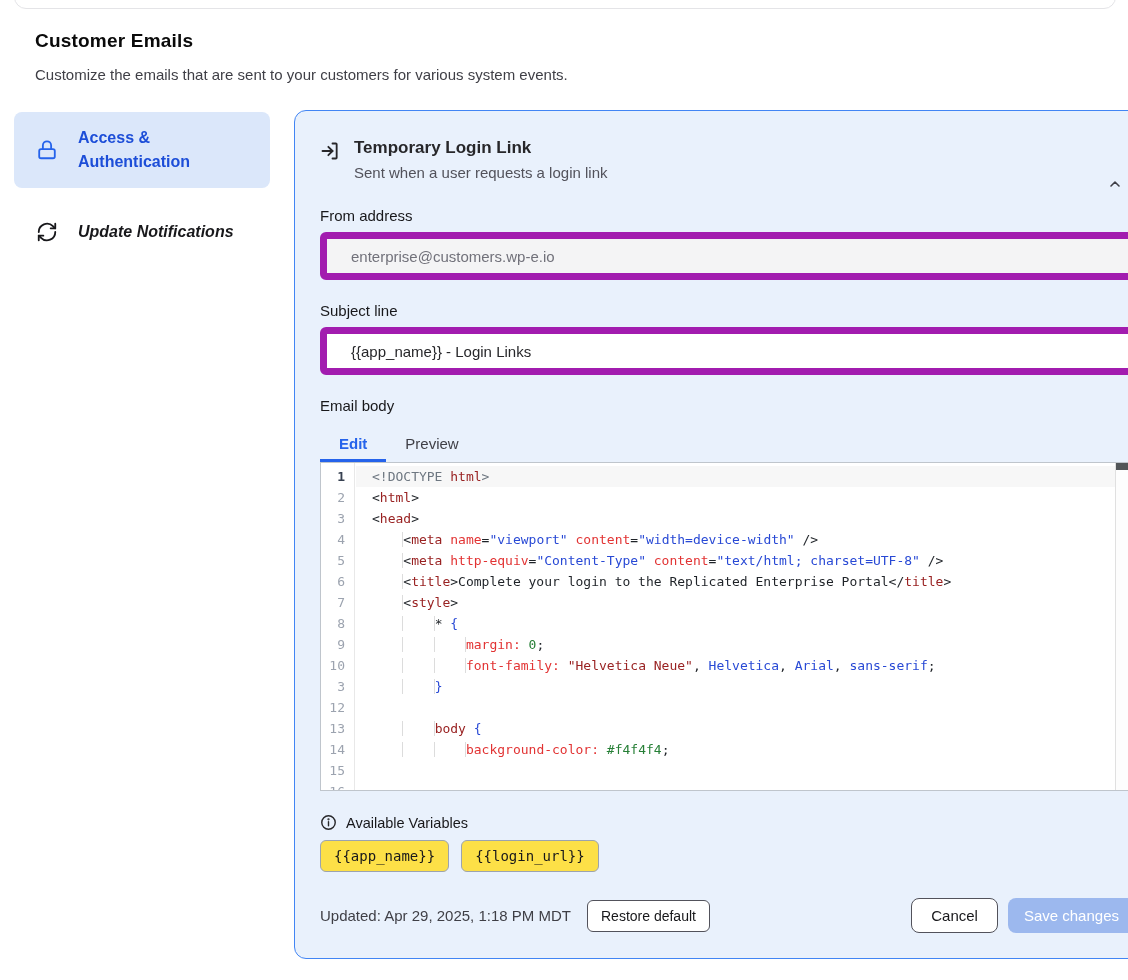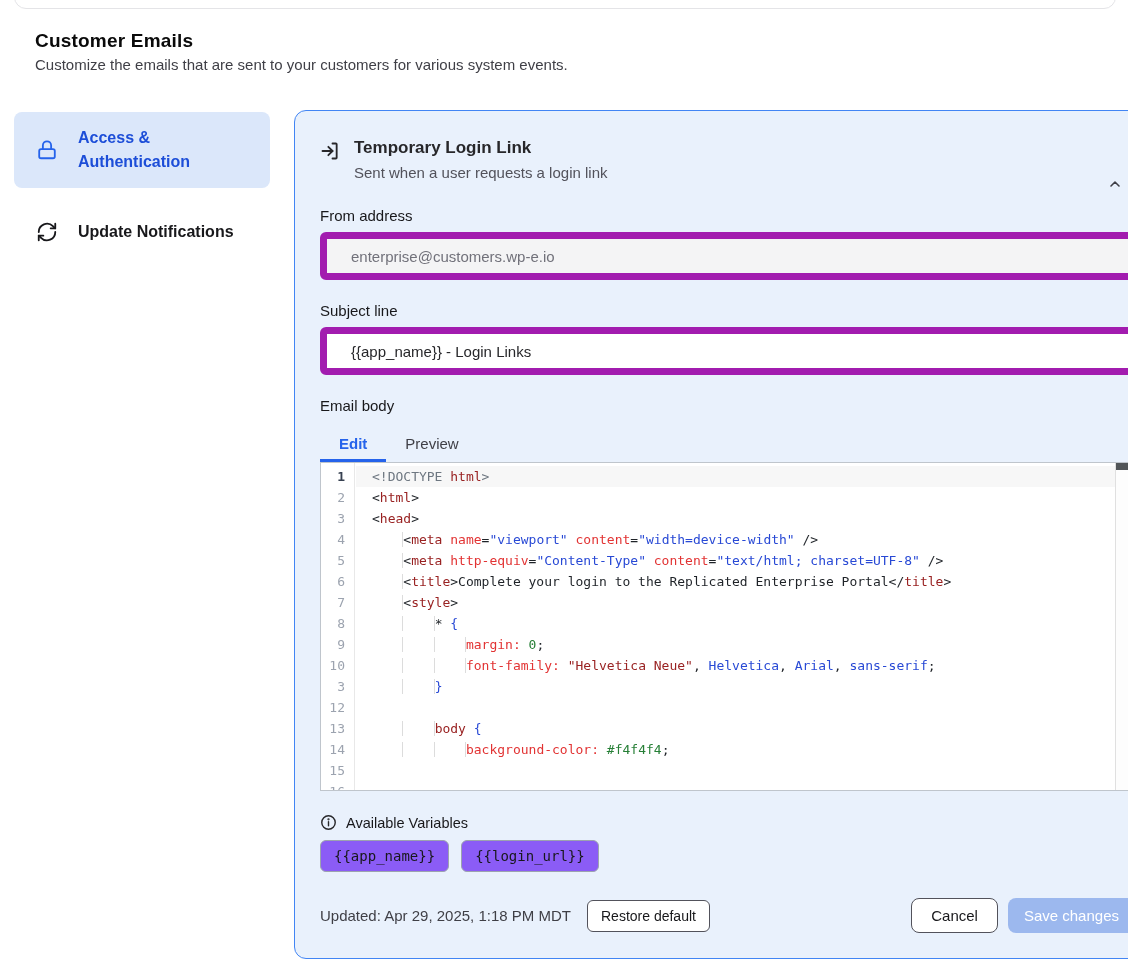--- a/index.html
+++ b/index.html
@@ -13,32 +13,32 @@
   .prev-card{
     position:absolute;left:14px;top:-40px;width:1100px;height:47px;
     border:1px solid #e4e4e7;border-radius:12px;background:#fff;
   }
   
   .page-title{
     position:absolute;left:35px;top:30px;
     font-size:19px;font-weight:700;color:#0a0a0a;letter-spacing:.2px;
   }
   .page-subtitle{
-    position:absolute;left:35px;top:56px;
+    position:absolute;left:35px;top:66px;
     font-size:15px;color:#3f3f46;
   }
   
   .sidebar{position:absolute;left:14px;top:112px;width:256px;}
   .side-item{
     display:flex;align-items:center;gap:20px;
     padding:14px 20px 14px 22px;border-radius:8px;cursor:pointer;
   }
   .side-item.active{background:var(--sideactivebg);}
   .side-item.active .side-label{color:var(--sideactivetext);}
-  .side-item + .side-item{margin-top:18px;}
+  .side-item + .side-item{margin-top:18px;font-style:italic;}
   .side-label{font-size:16px;font-weight:600;line-height:24px;color:#18181b;}
   .side-icon{flex:0 0 22px;display:flex;align-items:center;}
   
   .card{
     position:absolute;left:294px;top:110px;width:867px;min-height:848px;
     background:var(--cardbg);
     border:1.5px solid var(--cardborder);
     border-radius:12px;
     padding:25px;box-sizing:border-box;
   }
@@ -100,21 +100,21 @@
     position:absolute;right:0;top:0;bottom:0;width:19px;
     background:#fdfdfd;border-left:1px solid #e0e0e0;box-sizing:border-box;
   }
   .scroll-thumb{position:absolute;top:0;left:0;right:0;height:7px;background:#515558;}
   
   .vars-row{display:flex;align-items:center;gap:9px;margin-top:23px;}
   .vars-label{font-size:14.5px;color:#18181b;}
   .chips{display:flex;gap:12px;margin-top:9px;}
   .chip{
     font-family:"DejaVu Sans Mono", monospace;font-size:14px;color:#18181b;
-    background:#8b5cf6;border:1px solid #9ca3af;border-radius:6px;
+    background:#fde047;border:1px solid #9ca3af;border-radius:6px;
     padding:7px 13px;cursor:pointer;
   }
   
   .footer{display:flex;align-items:center;margin-top:26px;}
   .updated{font-size:15px;color:#3f3f46;}
   .btn{
     font-family:"Liberation Sans",sans-serif;cursor:pointer;background:#fff;
     border:1px solid #52525b;color:#18181b;
   }
   .btn-restore{margin-left:16px;font-size:14px;padding:7px 13px;border-radius:6px;}

